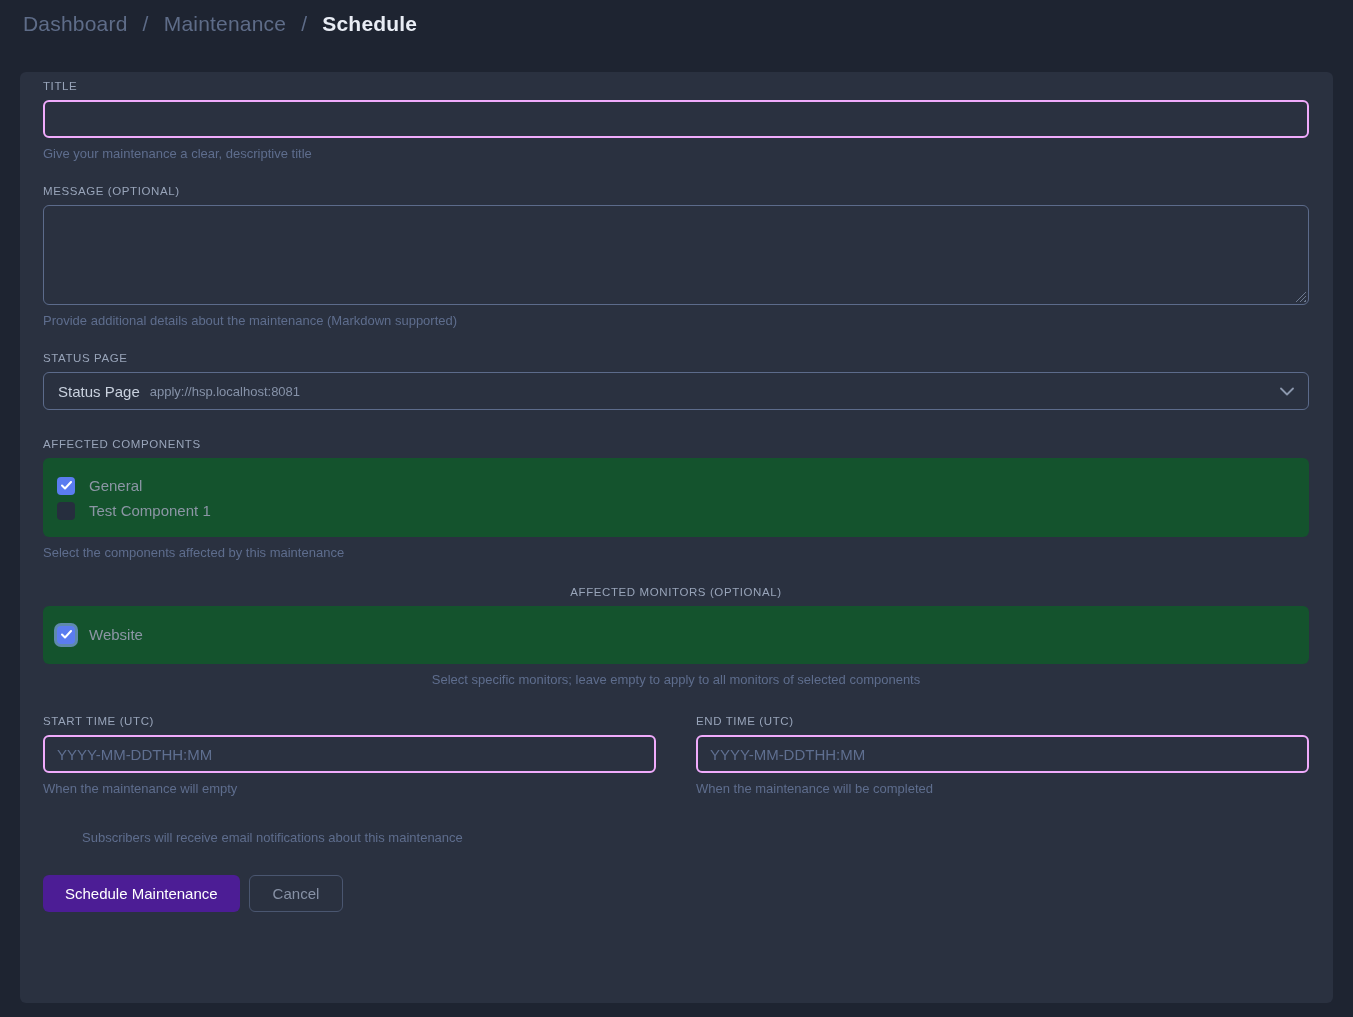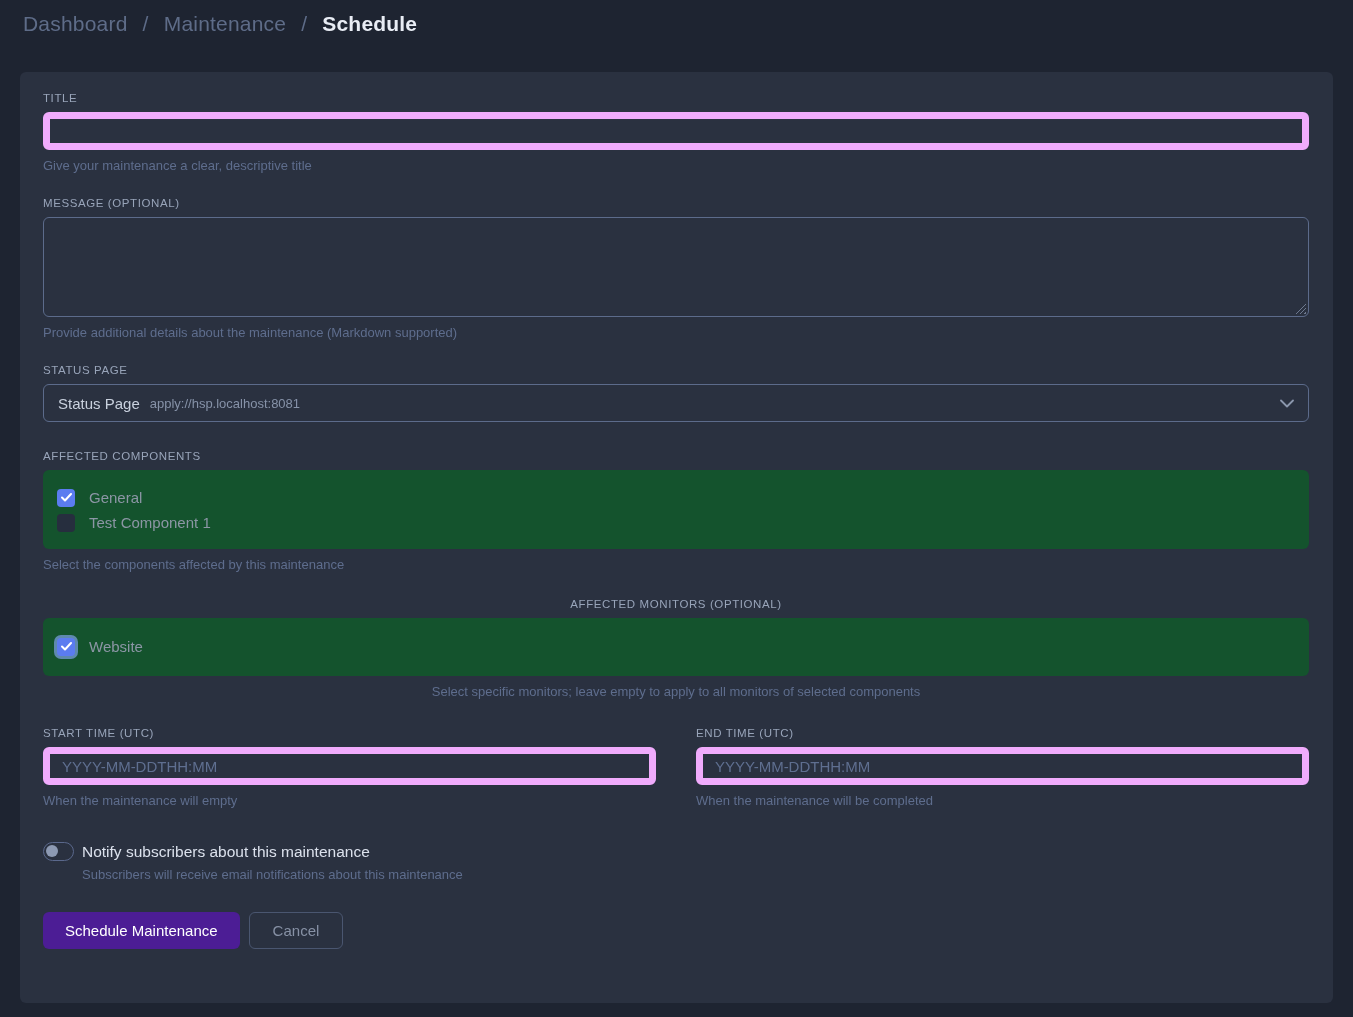--- a/index.html
+++ b/index.html
@@ -15,21 +15,21 @@
   .breadcrumb { font-size: 21px; letter-spacing: 0.2px; }
   .breadcrumb .crumb { color: #5e6c88; cursor: pointer; }
   .breadcrumb .sep { color: #5e6c88; margin: 0 9px; }
   .breadcrumb .current { color: #e9edf5; font-weight: 600; }
 
   
   .card {
     margin: 22px 20px 0 20px;
     background: #2a3140;
     border-radius: 6px;
-    padding: 20px 24px 24px 23px;
+    padding: 8px 24px 24px 23px;
     min-height: 931px;
   }
 
   .group { margin-bottom: 24px; }
   .field-label {
     display: block;
     font-size: 11.5px;
     letter-spacing: 0.6px;
     color: #98a4b9;
     margin-bottom: 8px;
@@ -38,21 +38,21 @@
   .helper {
     font-size: 13px;
     color: #5e6d8d;
     margin-top: 8px;
   }
 
   input.text-input {
     width: 100%;
     height: 38px;
     background: transparent;
-    border: 7px solid #f0abfc;
+    border: 2px solid #f0abfc;
     border-radius: 6px;
     padding: 0 12px;
     font-size: 15px;
     color: #22c55e;
     font-family: "Liberation Sans", sans-serif;
     outline: none;
   }
   input.text-input::placeholder { color: #5f6f90; opacity: 1; }
 
   .textarea-wrap { position: relative; }
@@ -283,26 +283,20 @@
       <div class="helper">When the maintenance will empty</div>
     </div>
     <div>
       <label class="field-label">END TIME (UTC)</label>
       <input class="text-input" type="text" placeholder="YYYY-MM-DDTHH:MM" style="">
       <div class="helper">When the maintenance will be completed</div>
     </div>
   </div>
 
   <div class="toggle-block">
-    <div class="toggle-row">
-      <div class="toggle">
-        <div class="knob"></div>
-      </div>
-      <span class="toggle-label">Notify subscribers about this maintenance</span>
-    </div>
     <div class="toggle-helper">Subscribers will receive email notifications about this maintenance</div>
   </div>
 
   <div class="btn-row">
     <button class="btn btn-primary">Schedule Maintenance</button>
     <button class="btn btn-secondary">Cancel</button>
   </div>
 
 </div>
 

